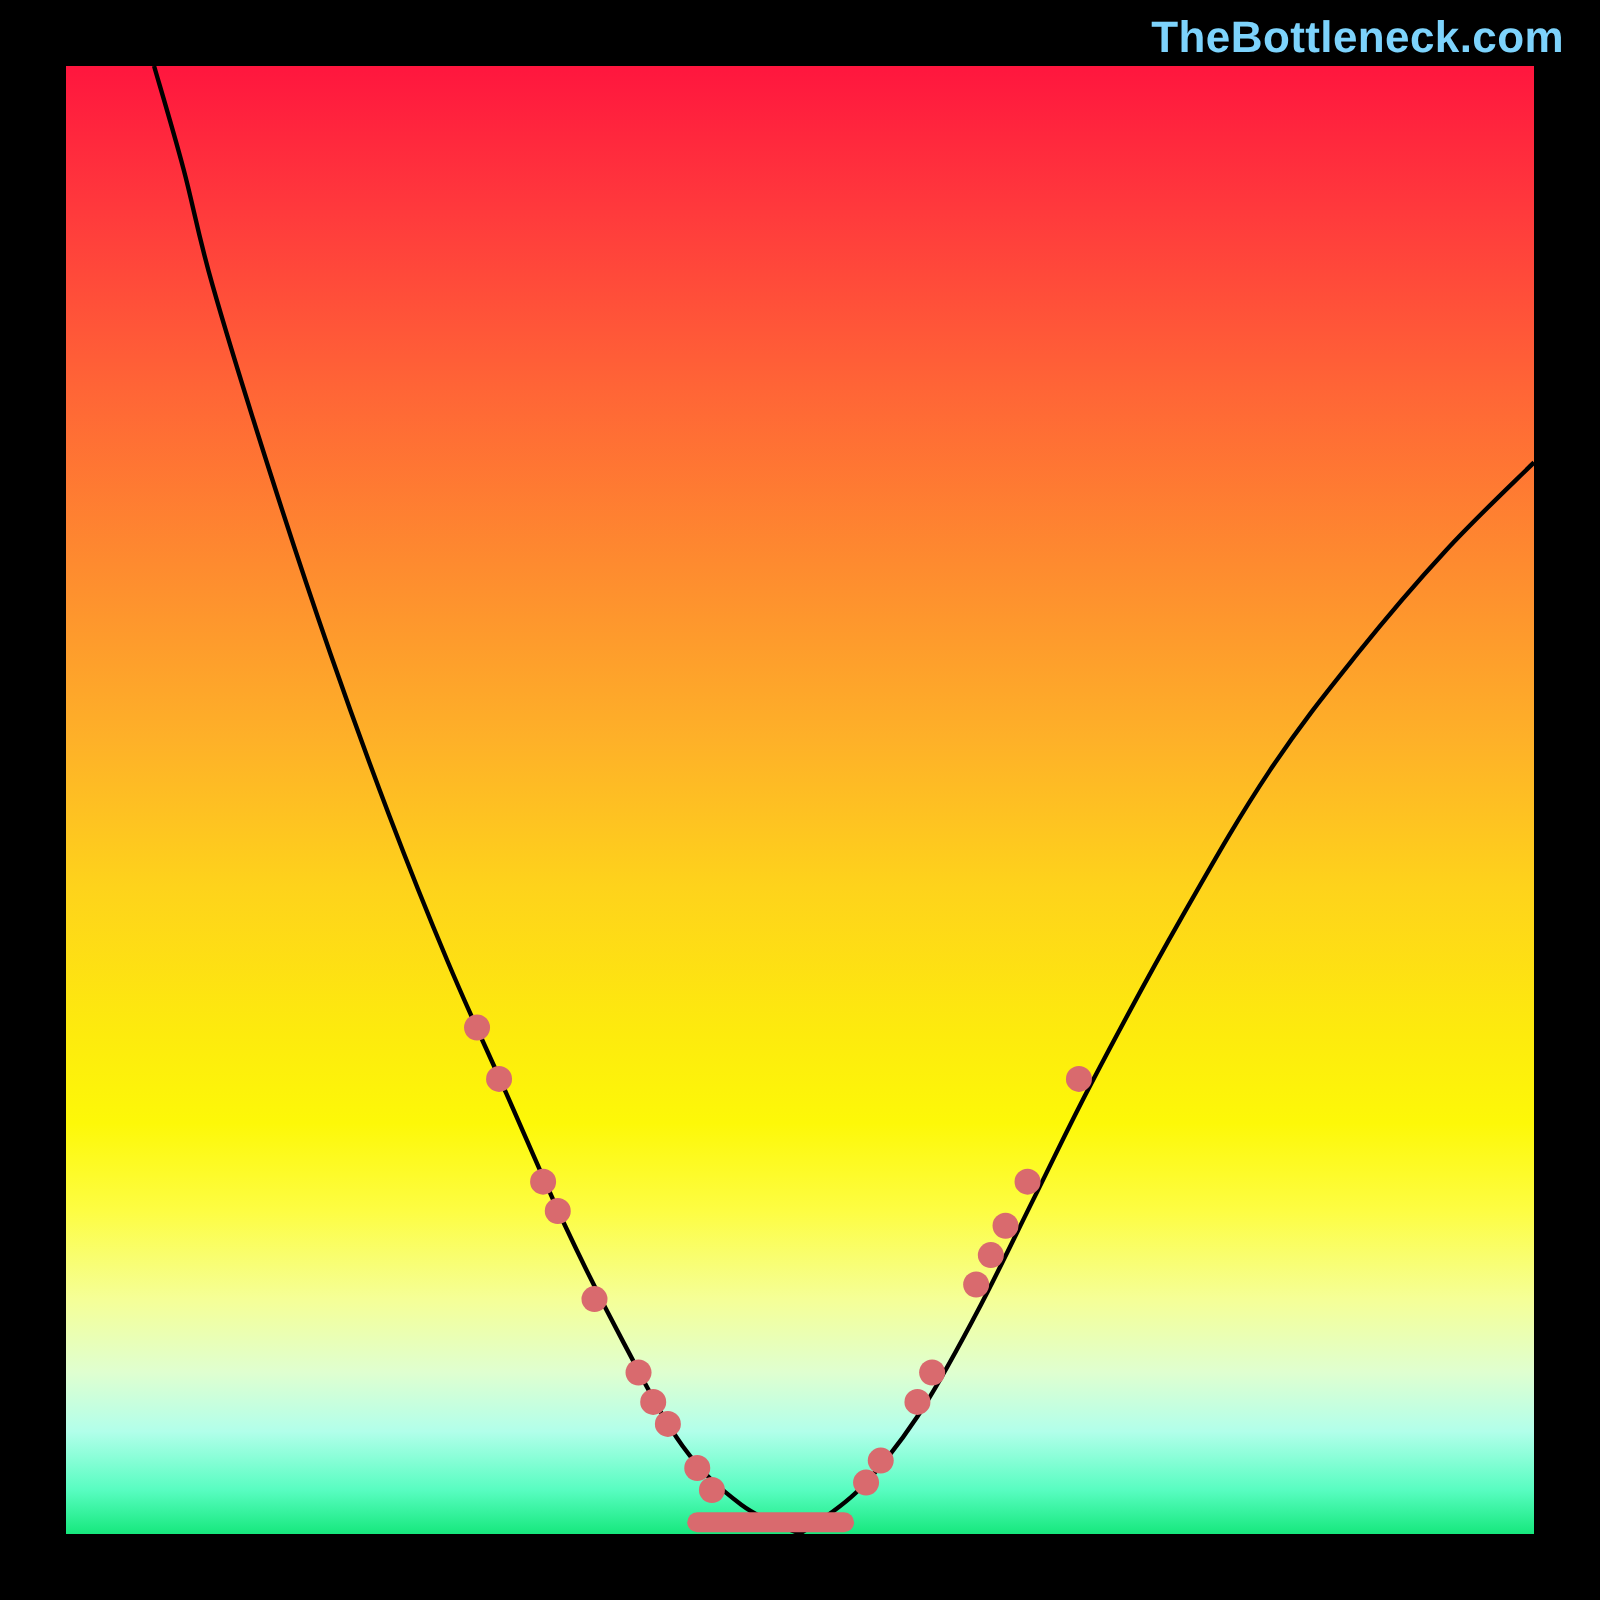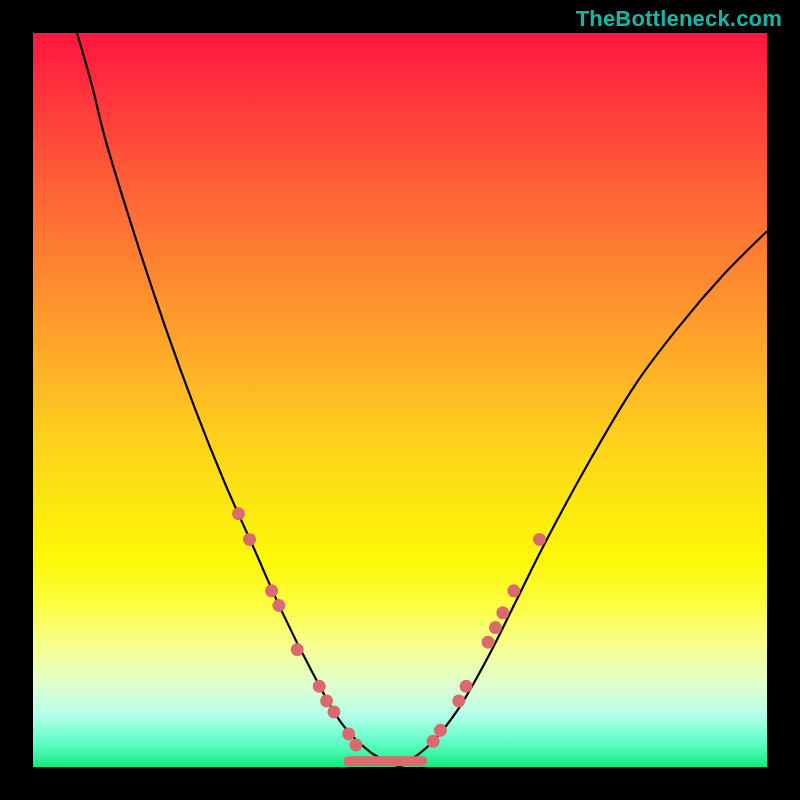--- a/index.html
+++ b/index.html
@@ -38,21 +38,21 @@
       #58fdc1 97%,
       #16e87d 100%);
   }
   .attribution {
     position: absolute;
     top: 6px;
     right: 18px;
     font-family: Arial, Helvetica, sans-serif;
     font-weight: 700;
     font-size: 22px;
-    color: #14b8a6;
+    color: #7dd3fc;
     letter-spacing: 0.2px;
   }
   svg.curves {
     position: absolute;
     left: 0;
     top: 0;
     width: 734px;
     height: 734px;
     overflow: visible;
   }

